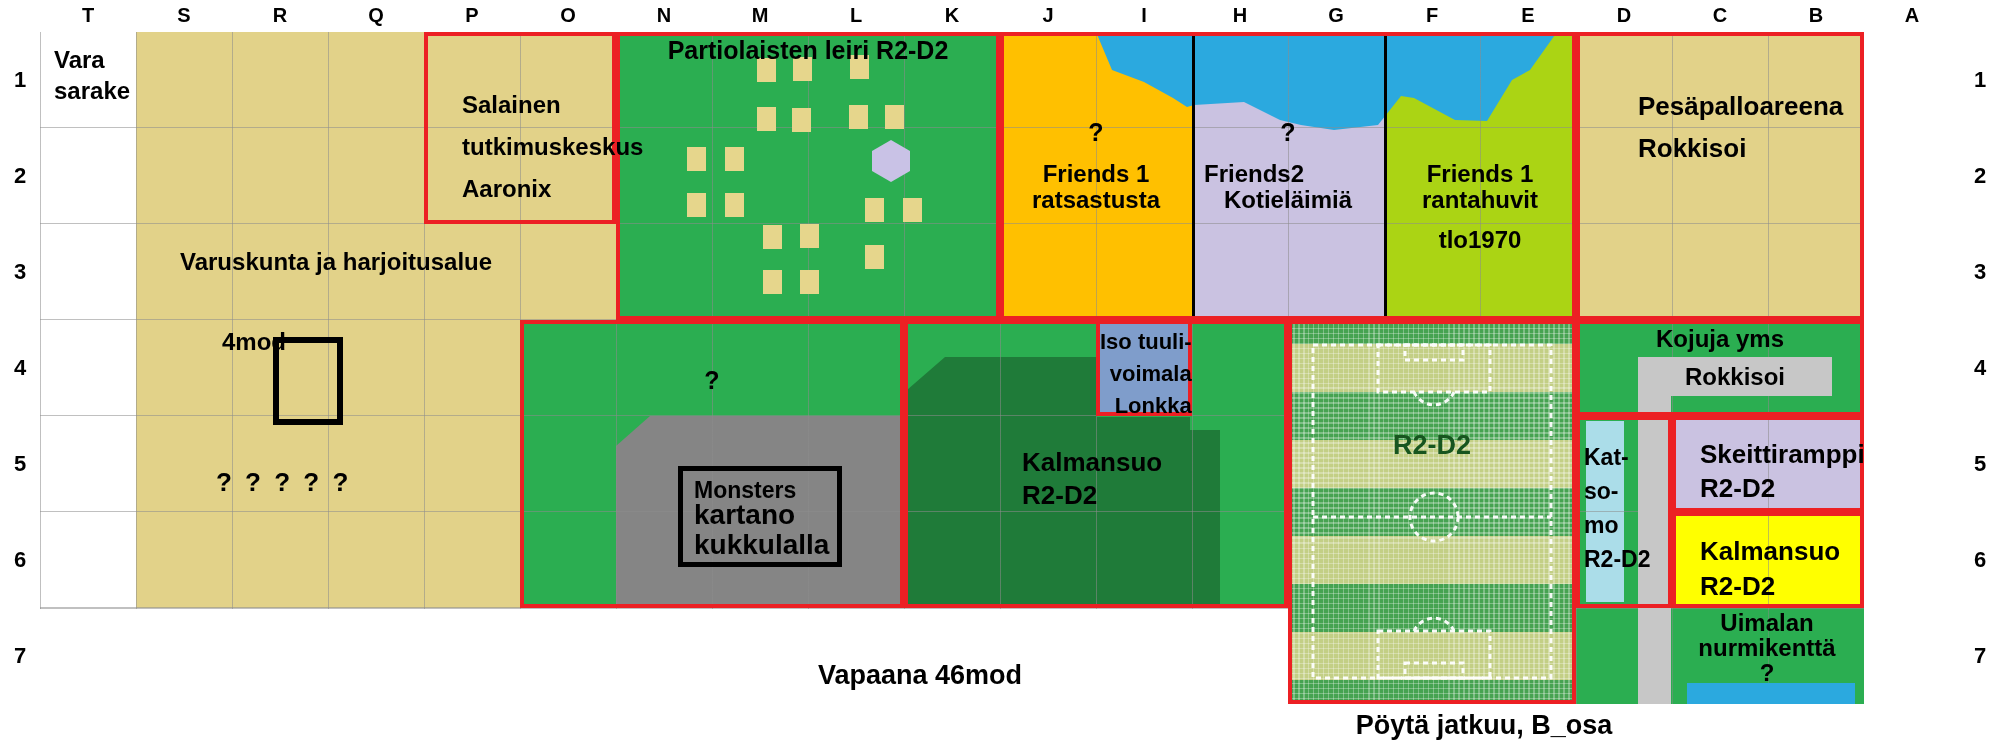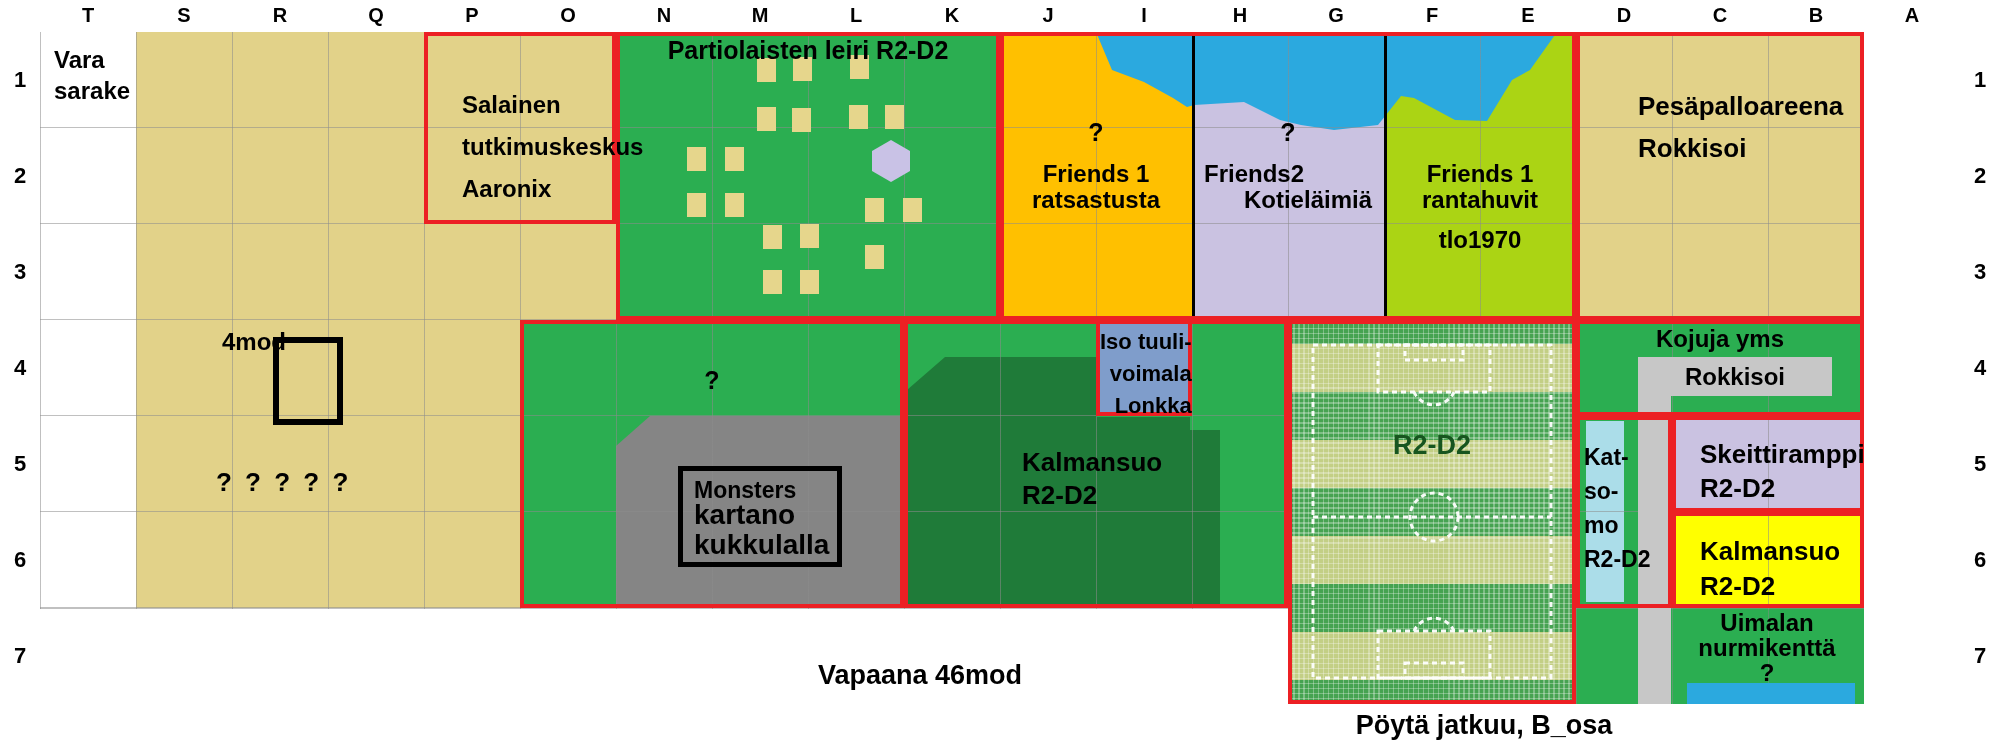--- a/index.html
+++ b/index.html
@@ -173,30 +173,31 @@
 
   <div class="lbl ml" style="left:54px;top:44px;font-size:24px;line-height:1.3;">Vara
 sarake</div>
 
   <div class="lbl ml" style="left:432px;top:84px;font-size:24px;line-height:1.75;margin-left:30px;">Salainen
 tutkimuskeskus
 Aaronix</div>
 
   <div class="lbl center" style="left:616px;top:34px;width:384px;font-size:25px;">Partiolaisten leiri R2-D2</div>
 
+  <div class="lbl" style="left:180px;top:246px;font-size:24px;">Varuskunta ja harjoitusalue</div>
   <div class="lbl" style="left:180px;top:326px;font-size:24px;margin-left:42px;">4mod</div>
   <div class="lbl" style="left:216px;top:466px;font-size:26px;letter-spacing:3px;">? ? ? ? ?</div>
 
   <div class="lbl center" style="left:1000px;top:116px;width:192px;font-size:25px;">?</div>
   <div class="lbl center" style="left:1000px;top:158px;width:192px;font-size:24px;">Friends 1</div>
   <div class="lbl center" style="left:1000px;top:184px;width:192px;font-size:24px;">ratsastusta</div>
 
   <div class="lbl center" style="left:1192px;top:116px;width:192px;font-size:25px;">?</div>
   <div class="lbl center" style="left:1148px;top:158px;width:212px;font-size:24px;">Friends2</div>
-  <div class="lbl center" style="left:1192px;top:184px;width:192px;font-size:24px;padding-left:20px;">Kotieläimiä</div>
+  <div class="lbl center" style="left:1192px;top:184px;width:192px;font-size:24px;">Kotieläimiä</div>
 
   <div class="lbl center" style="left:1384px;top:158px;width:192px;font-size:24px;">Friends 1</div>
   <div class="lbl center" style="left:1384px;top:184px;width:192px;font-size:24px;">rantahuvit</div>
   <div class="lbl center" style="left:1384px;top:224px;width:192px;font-size:24px;">tlo1970</div>
 
   <div class="lbl ml" style="left:1638px;top:86px;font-size:26px;line-height:1.6;">Pesäpalloareena
 Rokkisoi</div>
 
   <div class="lbl center" style="left:520px;top:364px;width:384px;font-size:25px;">?</div>
 

